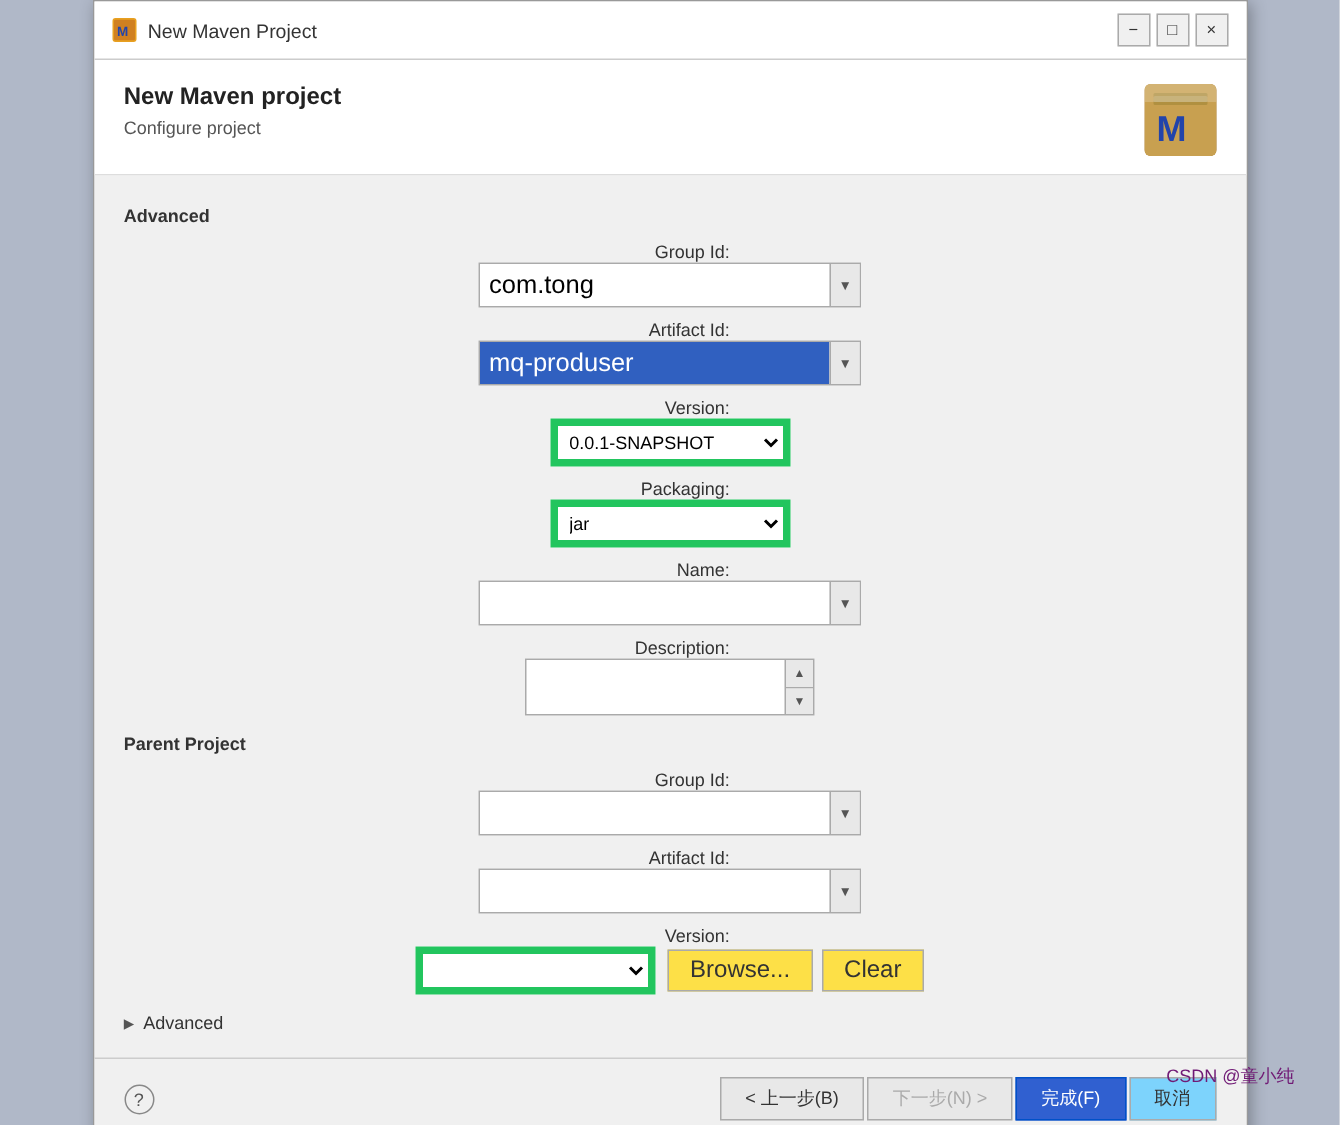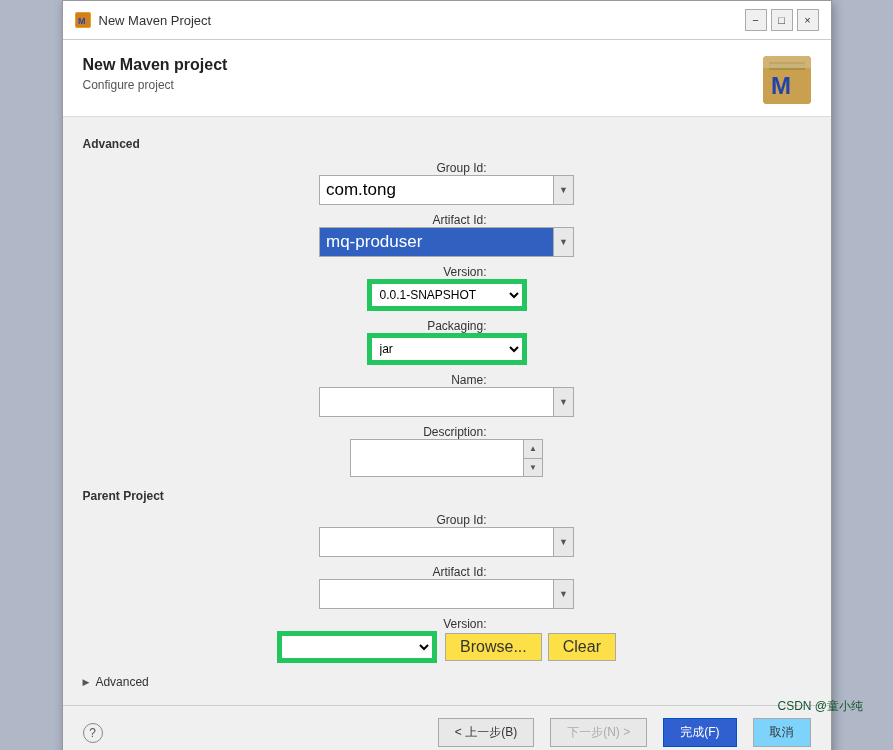--- a/index.html
+++ b/index.html
@@ -301,21 +301,21 @@
       display: flex;
       align-items: center;
       justify-content: center;
       font-size: 12px;
       color: #555;
       cursor: pointer;
     }
 
     .footer-right {
       display: flex;
-      gap: 16px;
+      gap: 2px;
     }
 
     .btn-nav {
       padding: 5px 16px;
       border: 1px solid #aaa;
       background: #e8e8e8;
       font-size: 12px;
       cursor: pointer;
       color: #333;
     }
@@ -338,24 +338,24 @@
       padding: 5px 16px;
       border: 1px solid #aaa;
       background: #7dd3fc;
       font-size: 12px;
       cursor: pointer;
       color: #333;
     }
 
     .watermark {
       position: fixed;
-      bottom: 35px;
+      bottom: 24px;
       right: 30px;
       font-size: 12px;
-      color: #14532d;
+      color: #701a75;
     }
   </style>
 </head>
 <body>
 
 <div class="dialog-wrapper">
 
   <div class="title-bar">
     <div class="title-bar-left">
       <div class="title-bar-icon">

